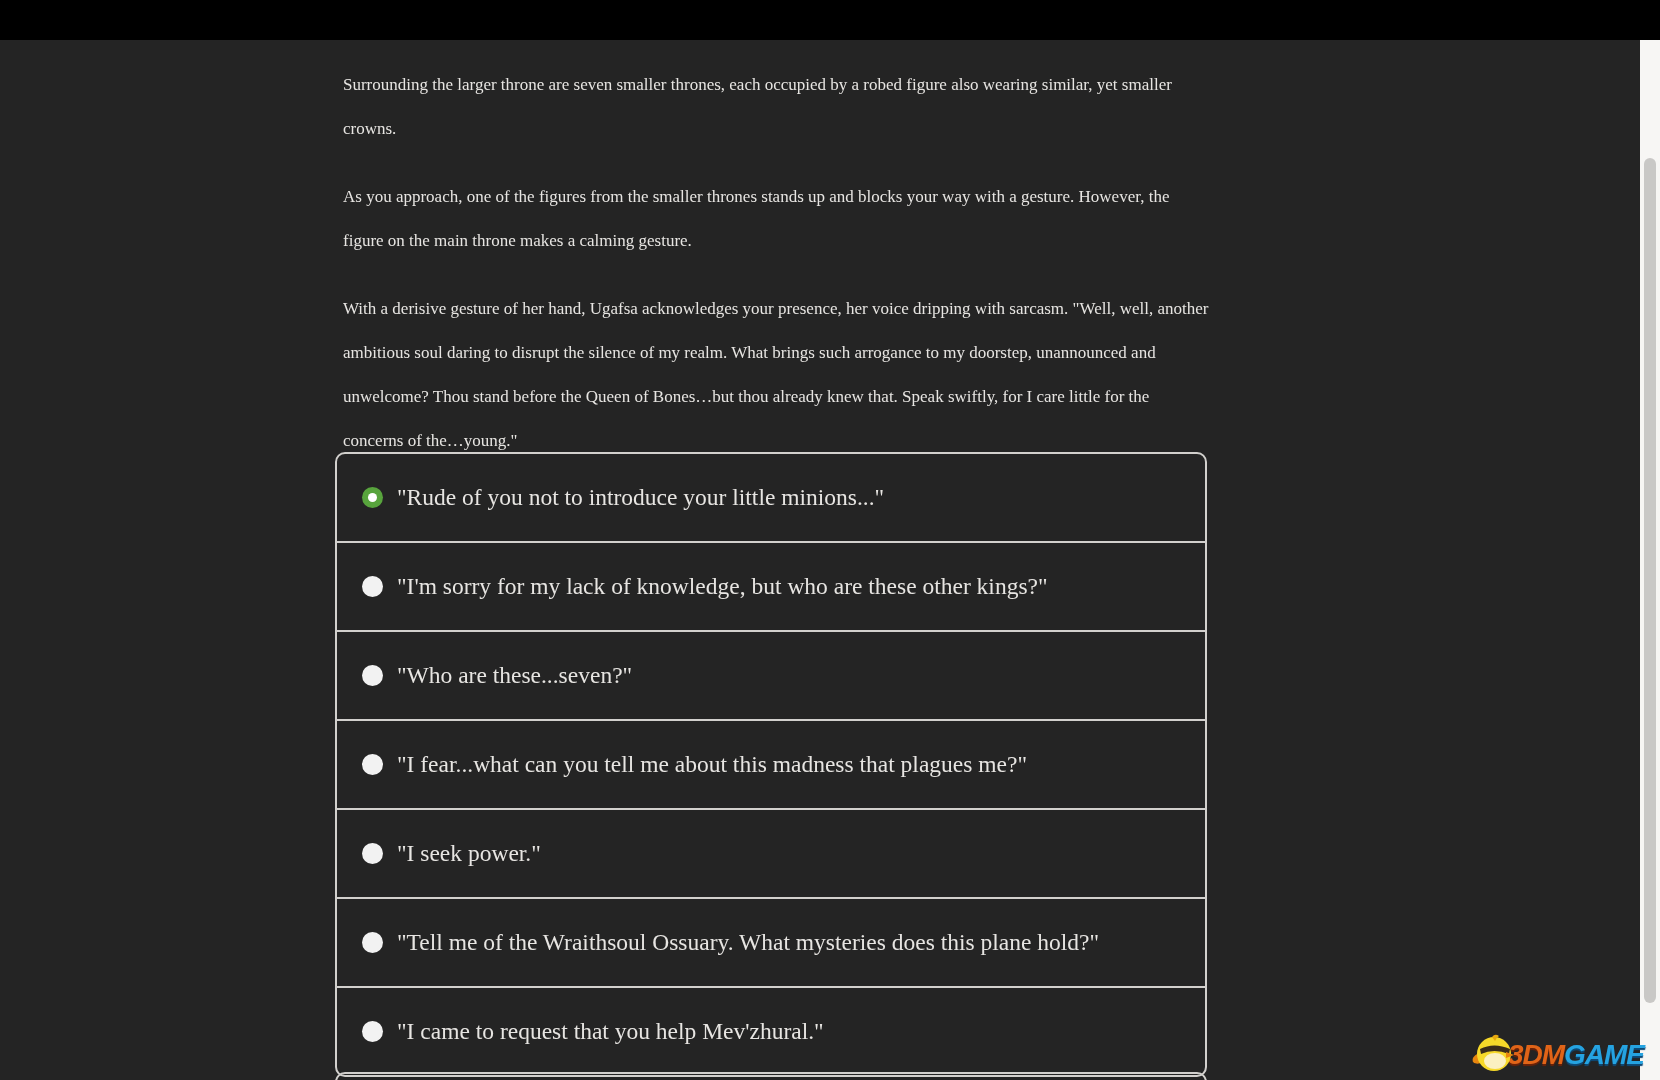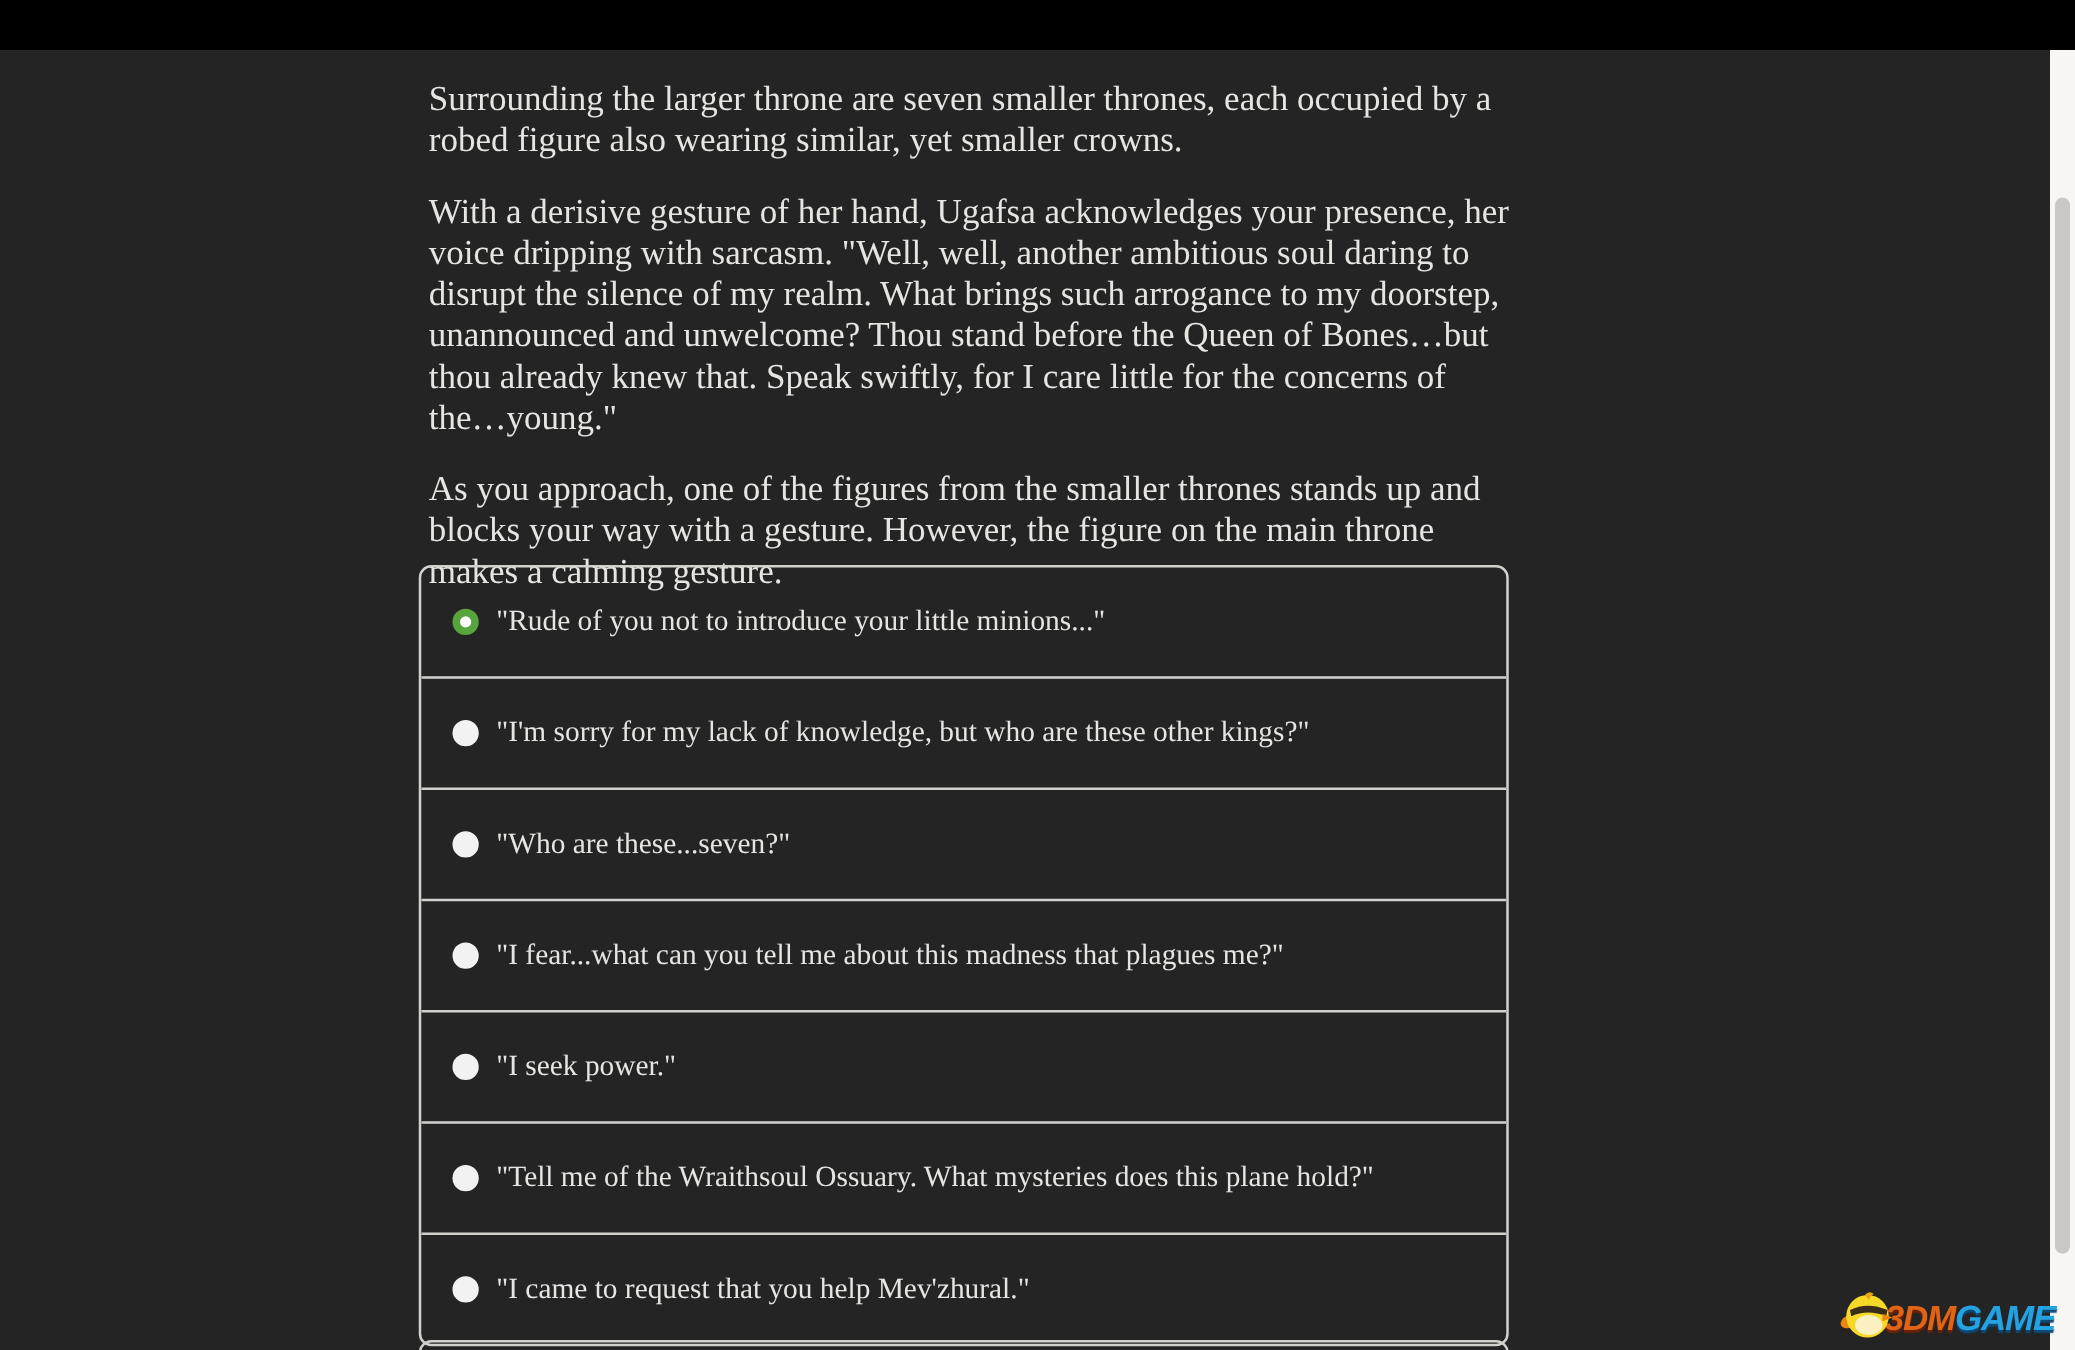--- a/index.html
+++ b/index.html
@@ -3,21 +3,21 @@
 <meta charset="utf-8">
 <style>
   html,body{margin:0;padding:0}
   body{
     width:1660px;height:1080px;overflow:hidden;position:relative;
     background:var(--background,#242424);
     font-family:"Liberation Serif", serif;
   }
   .top-bar{position:absolute;top:0;left:0;width:1660px;height:40px;background:var(--topbar,#000)}
   .content{position:absolute;left:343px;top:63px;width:866px;color:var(--text,#e7e5e2)}
-  .content p{margin:0 0 24px 0;font-size:28px;line-height:33px}
+  .content p{margin:0 0 24px 0;font-size:17px;line-height:44px}
   .options{
     position:absolute;left:335px;top:452px;width:868px;
     border:2px solid var(--border,#d2d0cd);border-radius:10px;overflow:hidden;
   }
   .option{height:87px;display:flex;align-items:center;padding:0 20px 0 25px;border-top:2px solid var(--border,#d2d0cd);cursor:pointer}
   .option:first-child{border-top:none}
   .radio{width:21px;height:21px;border-radius:50%;background:var(--radio-unselected,#f2f2f2);margin-right:14px;flex:none;position:relative}
   .option.selected .radio{background:var(--radio-selected,#58a43d)}
   .option.selected .radio::after{content:"";position:absolute;left:6px;top:6px;width:9px;height:9px;border-radius:50%;background:#fff}
   .option-label{font-size:23.5px;color:var(--text,#e7e5e2);line-height:1.3}
@@ -33,22 +33,22 @@
   .wm-3dm{color:var(--watermark-3dm,#e06418);text-shadow:0 2px 1px #6b2208}
   .wm-game{color:var(--watermark-game,#25a3e1);text-shadow:0 2px 1px #0d4a77}
 </style>
 </head>
 <body>
 
 <div class="top-bar"></div>
 
 <div class="content">
   <p>Surrounding the larger throne are seven smaller thrones, each occupied by a robed figure also wearing similar, yet smaller crowns.</p>
+  <p>As you approach, one of the figures from the smaller thrones stands up and blocks your way with a gesture. However, the figure on the main throne makes a calming gesture.</p>
   <p>With a derisive gesture of her hand, Ugafsa acknowledges your presence, her voice dripping with sarcasm. "Well, well, another ambitious soul daring to disrupt the silence of my realm. What brings such arrogance to my doorstep, unannounced and unwelcome? Thou stand before the Queen of Bones…but thou already knew that. Speak swiftly, for I care little for the concerns of the…young."</p>
-  <p>As you approach, one of the figures from the smaller thrones stands up and blocks your way with a gesture. However, the figure on the main throne makes a calming gesture.</p>
 </div>
 
 <div class="options">
   <div class="option selected">
     <span class="radio"></span>
     <span class="option-label">"Rude of you not to introduce your little minions..."</span>
   </div>
   <div class="option">
     <span class="radio"></span>
     <span class="option-label">"I'm sorry for my lack of knowledge, but who are these other kings?"</span>

